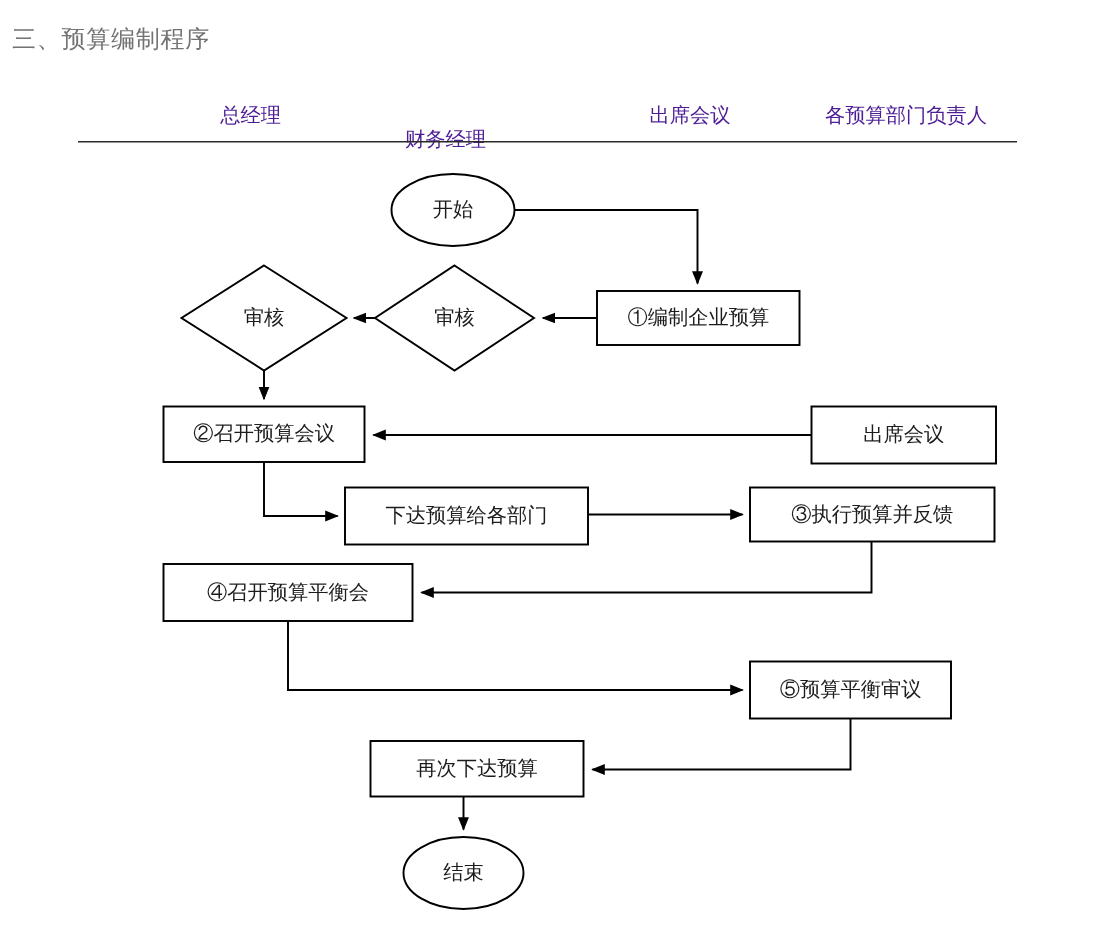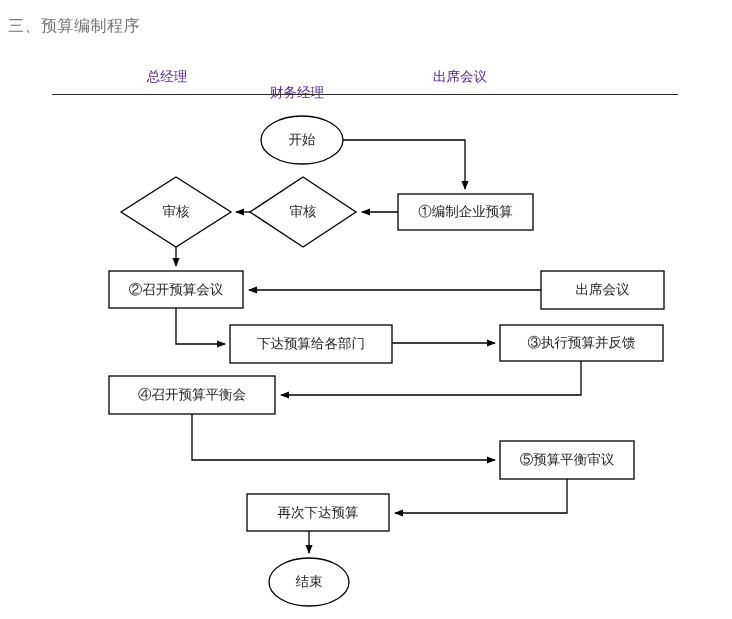--- a/index.html
+++ b/index.html
@@ -72,20 +72,21 @@
 </style>
 </head>
 <body>
 
 <div id="page-title">三、预算编制程序</div>
 
 <div id="lane-headers">
     <div class="lane-header" style="left: 167px;">总经理</div>
     <div class="lane-header" style="left: 297px; margin-top: 16px;">财务经理</div>
     <div class="lane-header" style="left: 460px;">出席会议</div>
+    <div class="lane-header" style="left: 604px;">各预算部门负责人</div>
   </div>
 <div id="lane-rule"></div>
 
 <svg id="flow-svg" width="732" height="619" viewBox="0 0 732 619">
   <defs>
     <marker id="arrow-right" viewBox="0 0 10 10" refX="9" refY="5" markerWidth="7" markerHeight="7" orient="auto-start-reverse">
       <path d="M0,1 L10,5 L0,9 z" fill="#000000"></path>
     </marker>
   </defs>
   <g id="edges-layer">

